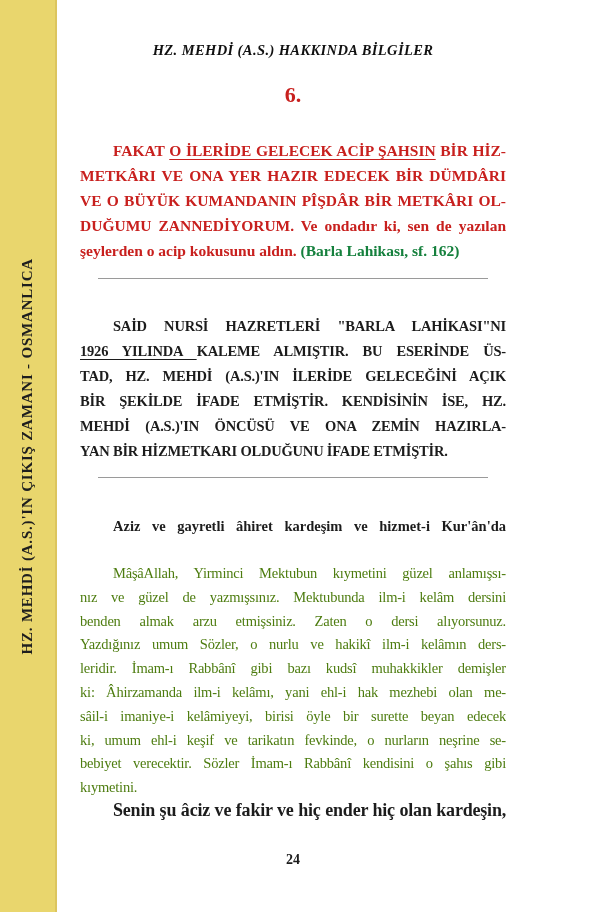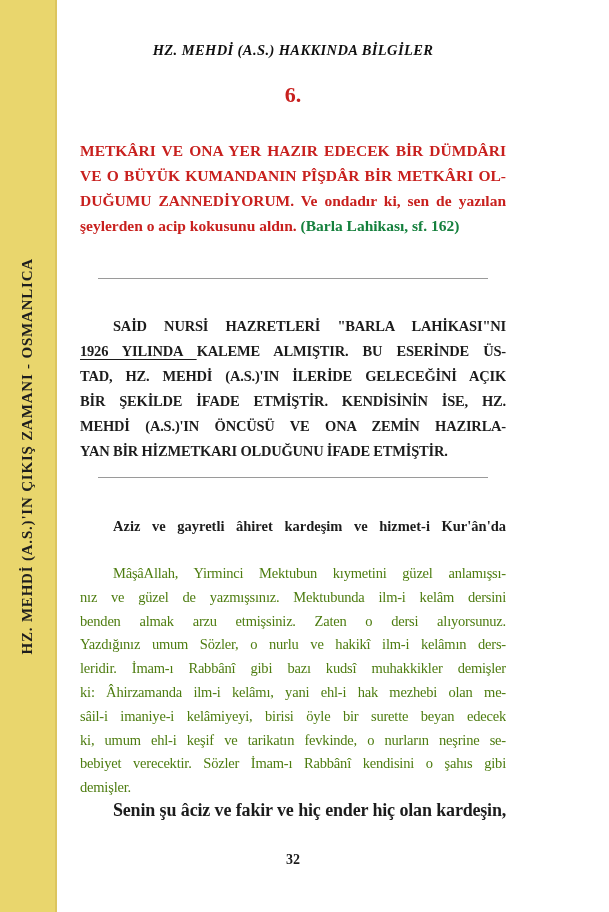--- a/index.html
+++ b/index.html
@@ -143,20 +143,21 @@
     <span class="spine-title">HZ. MEHDİ (A.S.)'IN ÇIKIŞ ZAMANI - OSMANLICA</span>
   </div>
 
   <div class="content">
 
     <div class="header-title">HZ. MEHDİ (A.S.) HAKKINDA BİLGİLER</div>
 
     <div class="section-number">6.</div>
 
     <div class="quote">
+      <div class="ln jl ind"><span>FAKAT </span><span class="u">O İLERİDE GELECEK ACİP ŞAHSIN</span><span> BİR HİZ-</span></div>
       <div class="ln jl">METKÂRI VE ONA YER HAZIR EDECEK BİR DÜMDÂRI</div>
       <div class="ln jl">VE O BÜYÜK KUMANDANIN PÎŞDÂR BİR METKÂRI OL-</div>
       <div class="ln jl">DUĞUMU ZANNEDİYORUM. Ve ondadır ki, sen de yazılan</div>
       <div class="ln"><span>şeylerden o acip kokusunu aldın.</span><span class="src"> (Barla Lahikası, sf. 162)</span></div>
     </div>
 
     <div class="divider divider-1"></div>
 
     <div class="commentary">
       <div class="ln jl ind">SAİD NURSİ HAZRETLERİ "BARLA LAHİKASI"NI</div>
@@ -176,21 +177,21 @@
     <div class="letter-body">
       <div class="ln jl ind">MâşâAllah, Yirminci Mektubun kıymetini güzel anlamışsı-</div>
       <div class="ln jl">nız ve güzel de yazmışsınız. Mektubunda ilm-i kelâm dersini</div>
       <div class="ln jl">benden almak arzu etmişsiniz. Zaten o dersi alıyorsunuz.</div>
       <div class="ln jl">Yazdığınız umum Sözler, o nurlu ve hakikî ilm-i kelâmın ders-</div>
       <div class="ln jl">leridir. İmam-ı Rabbânî gibi bazı kudsî muhakkikler demişler</div>
       <div class="ln jl">ki: Âhirzamanda ilm-i kelâmı, yani ehl-i hak mezhebi olan me-</div>
       <div class="ln jl">sâil-i imaniye-i kelâmiyeyi, birisi öyle bir surette beyan edecek</div>
       <div class="ln jl">ki, umum ehl-i keşif ve tarikatın fevkinde, o nurların neşrine se-</div>
       <div class="ln jl">bebiyet verecektir. Sözler İmam-ı Rabbânî kendisini o şahıs gibi</div>
-      <div class="ln">demişler.</div>
+      <div class="ln">kıymetini.</div>
     </div>
 
     <div class="closing-line jl ind">Senin şu âciz ve fakir ve hiç ender hiç olan kardeşin, bin</div>
 
-    <div class="page-number">32</div>
+    <div class="page-number">24</div>
 
   </div>
 </div>
 
 </body></html>

